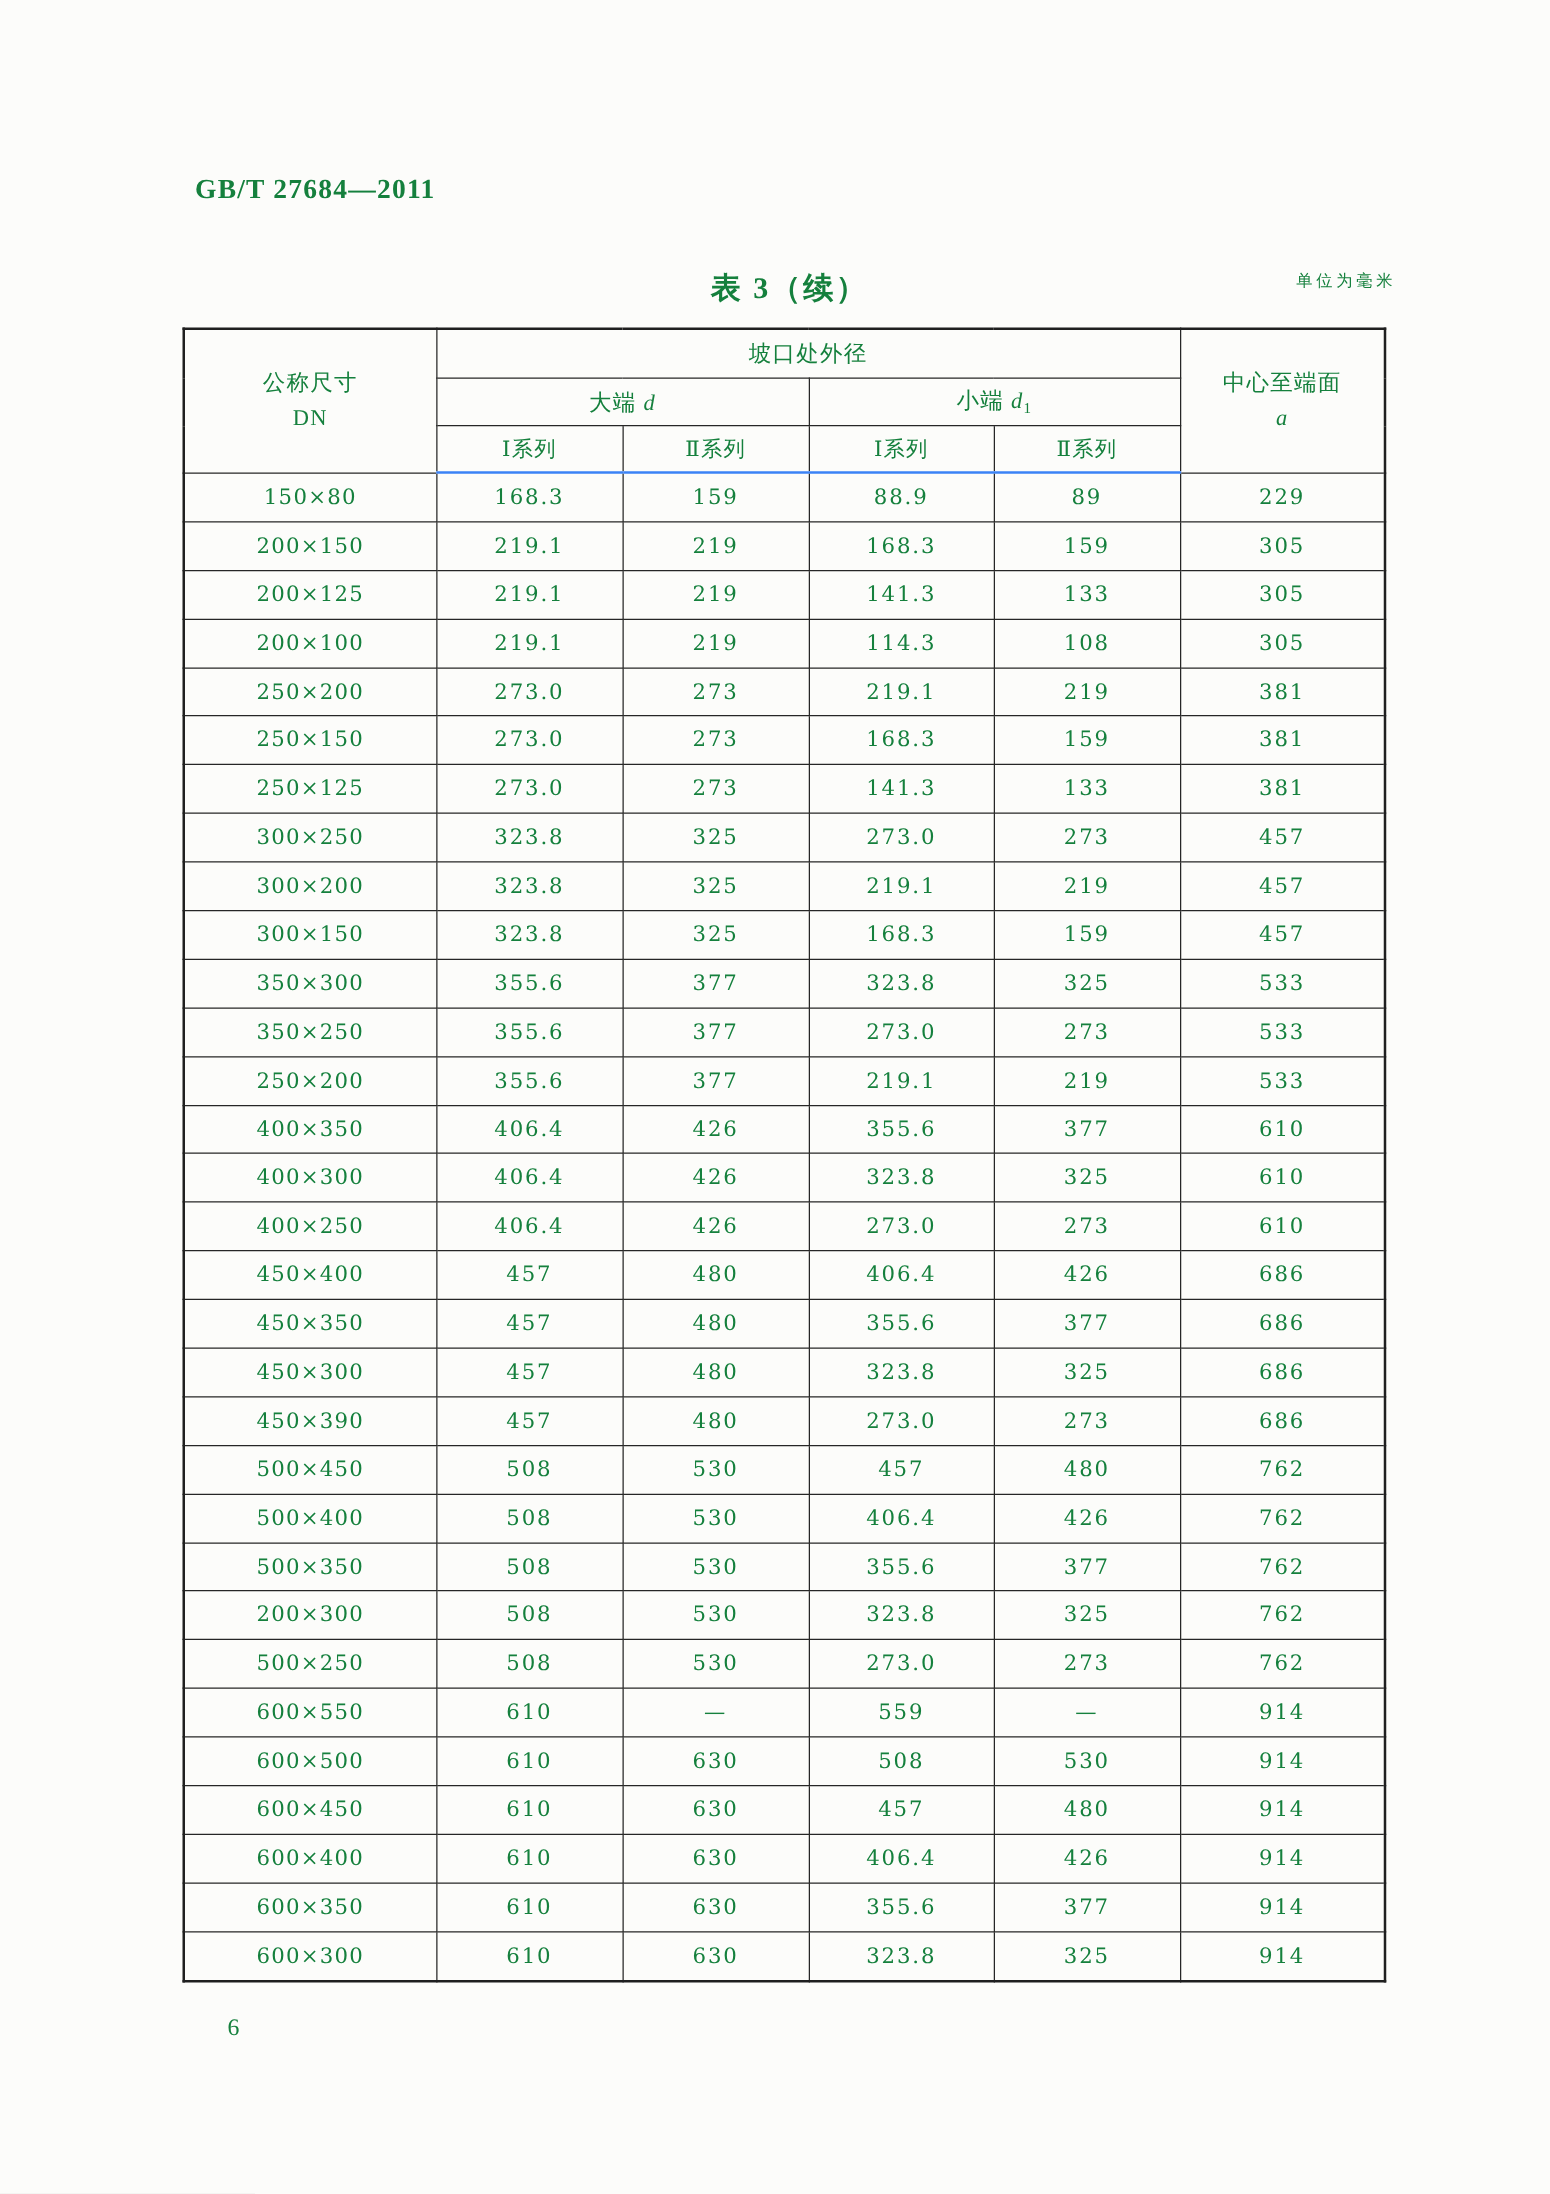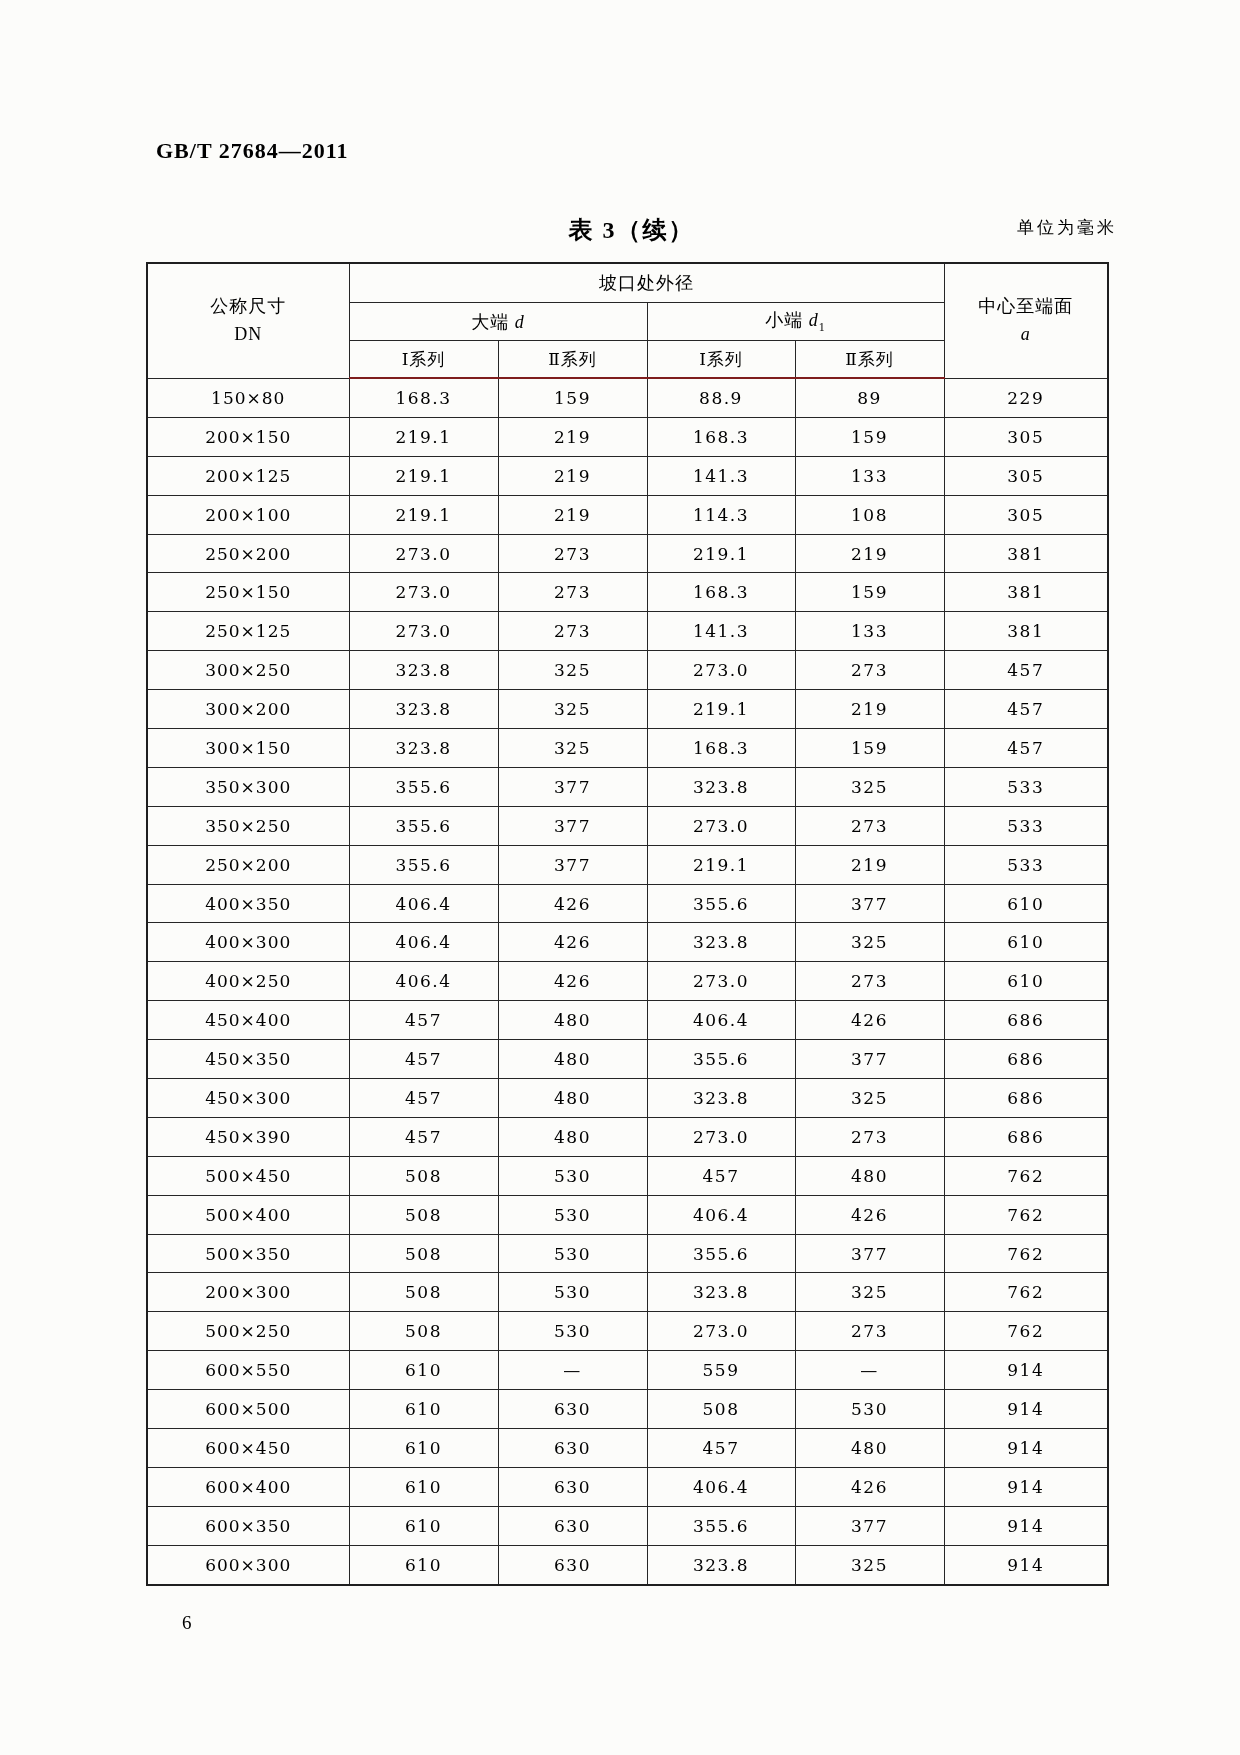--- a/index.html
+++ b/index.html
@@ -6,21 +6,21 @@
     margin: 0;
     padding: 0;
     background: #e9e9e7;
   }
   .page {
     position: relative;
     width: 1240px;
     height: 1755px;
     margin: 0 auto;
     background: #fcfcfa;
-    color: #000000;
+    color: #15803d;
     font-family: "Liberation Serif", "DejaVu Serif", serif;
     overflow: hidden;
     text-decoration: underline;
   }
   .doc-code {
     position: absolute;
     left: 156px;
     top: 138px;
     font-size: 22px;
     font-weight: bold;
@@ -40,21 +40,21 @@
     right: 0;
     text-align: center;
     font-size: 24px;
     font-weight: bold;
     letter-spacing: 2px;
   }
   .unit-note {
     position: absolute;
     right: 0;
     top: 2px;
-    font-size: 17px;
+    font-size: 13px;
     letter-spacing: 3px;
   }
   table.dims {
     position: absolute;
     left: 146px;
     top: 262px;
     width: 961px;
     border-collapse: collapse;
     table-layout: fixed;
     background: transparent;
@@ -66,21 +66,21 @@
     vertical-align: middle;
     padding: 0;
     font-weight: normal;
     overflow: hidden;
   }
   table.dims {
     border: 2px solid #1f1f1f;
   }
   
   table.dims thead tr.series-row th {
-    border-bottom: 2px solid #7f1d1d;
+    border-bottom: 2px solid #3b82f6;
   }
   table.dims thead th {
     font-size: 18px;
     letter-spacing: 1px;
   }
   table.dims thead tr.group-row-1 th.group-outer {
     height: 38px;
   }
   table.dims thead tr.group-row-2 th {
     height: 37px;

